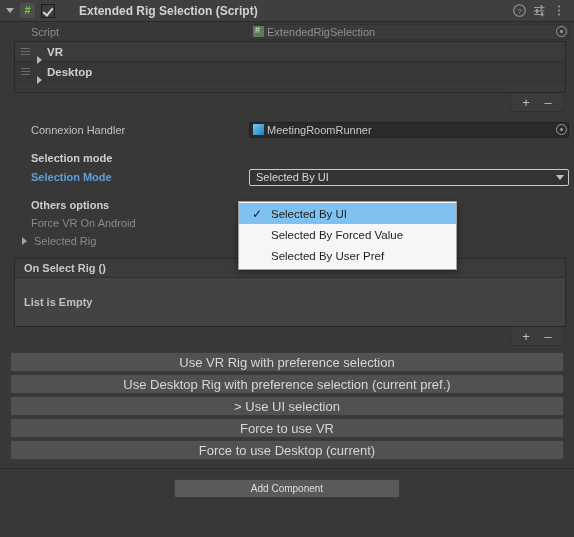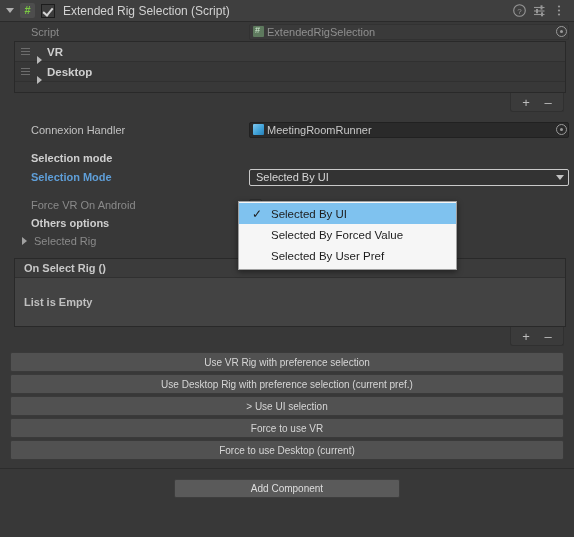--- a/index.html
+++ b/index.html
@@ -83,23 +83,23 @@
   .enable-check::after {
     content: "";
     position: absolute;
     left: 3px; top: 1px;
     width: 4px; height: 8px;
     border: solid #d4d4d4;
     border-width: 0 2px 2px 0;
     transform: rotate(40deg);
   }
   .comp-title {
-    margin-left: 8px;
+    margin-left: 24px;
     font-size: 12px;
-    font-weight: normal;
+    font-weight: bold;
     color: #d2d2d2;
     white-space: nowrap;
   }
   .header-spacer { flex: 1 1 auto; }
   .hdr-icon {
     width: 18px;
     height: 18px;
     margin-left: 2px;
     display: flex;
     align-items: center;
@@ -395,21 +395,21 @@
   }
   .big-btn {
     height: 20px;
     background: #515151;
     border: 1px solid #3a3a3a;
     border-radius: 2px;
     display: flex;
     align-items: center;
     justify-content: center;
     color: #d6d6d6;
-    font-size: 10px;
+    font-size: 13px;
     margin-bottom: 2px;
     cursor: pointer;
     box-sizing: border-box;
   }
 
   
   .footer-sep {
     border-top: 1px solid #2c2c2c;
     margin-top: 8px;
   }
@@ -533,26 +533,26 @@
     <div class="enum-field">
       <span>Selected By UI</span>
       <span class="enum-caret"></span>
     </div>
   </div>
 
 
   <div style="height:9px;"></div>
 
   <div class="row">
+    <div class="label bold">Others options</div>
+  </div>
+
+  <div class="row">
     <div class="label dim">Force VR On Android</div>
     <div class="toggle-box"></div>
-  </div>
-
-  <div class="row">
-    <div class="label bold">Others options</div>
   </div>
 
   <div class="row">
     <div class="foldout closed" style="margin-left:2px;"></div>
     <div class="label dim" style="width:auto;flex:0 0 auto;padding-left:3px;">Selected Rig</div>
   </div>
 
   <div class="list-box" style="margin-top:8px;font-weight:bold;">
     <div class="list-subhead">On Select Rig ()</div>
     <div class="list-empty-area">List is Empty</div>

